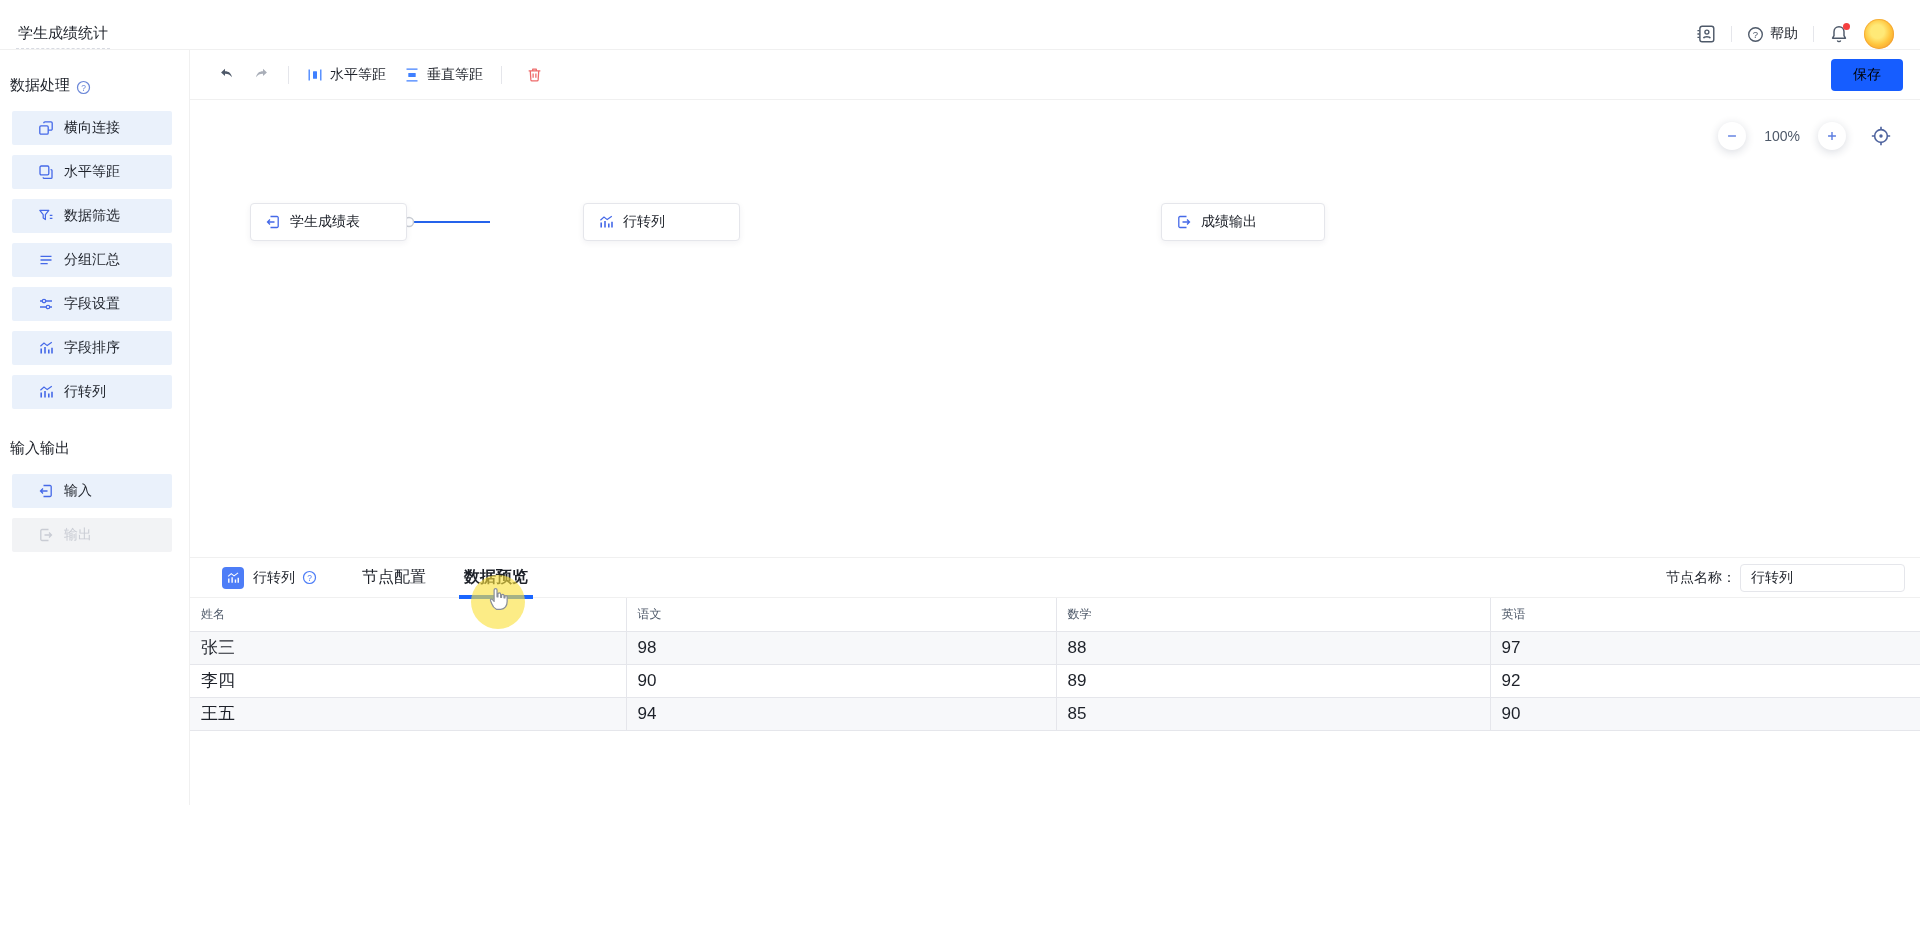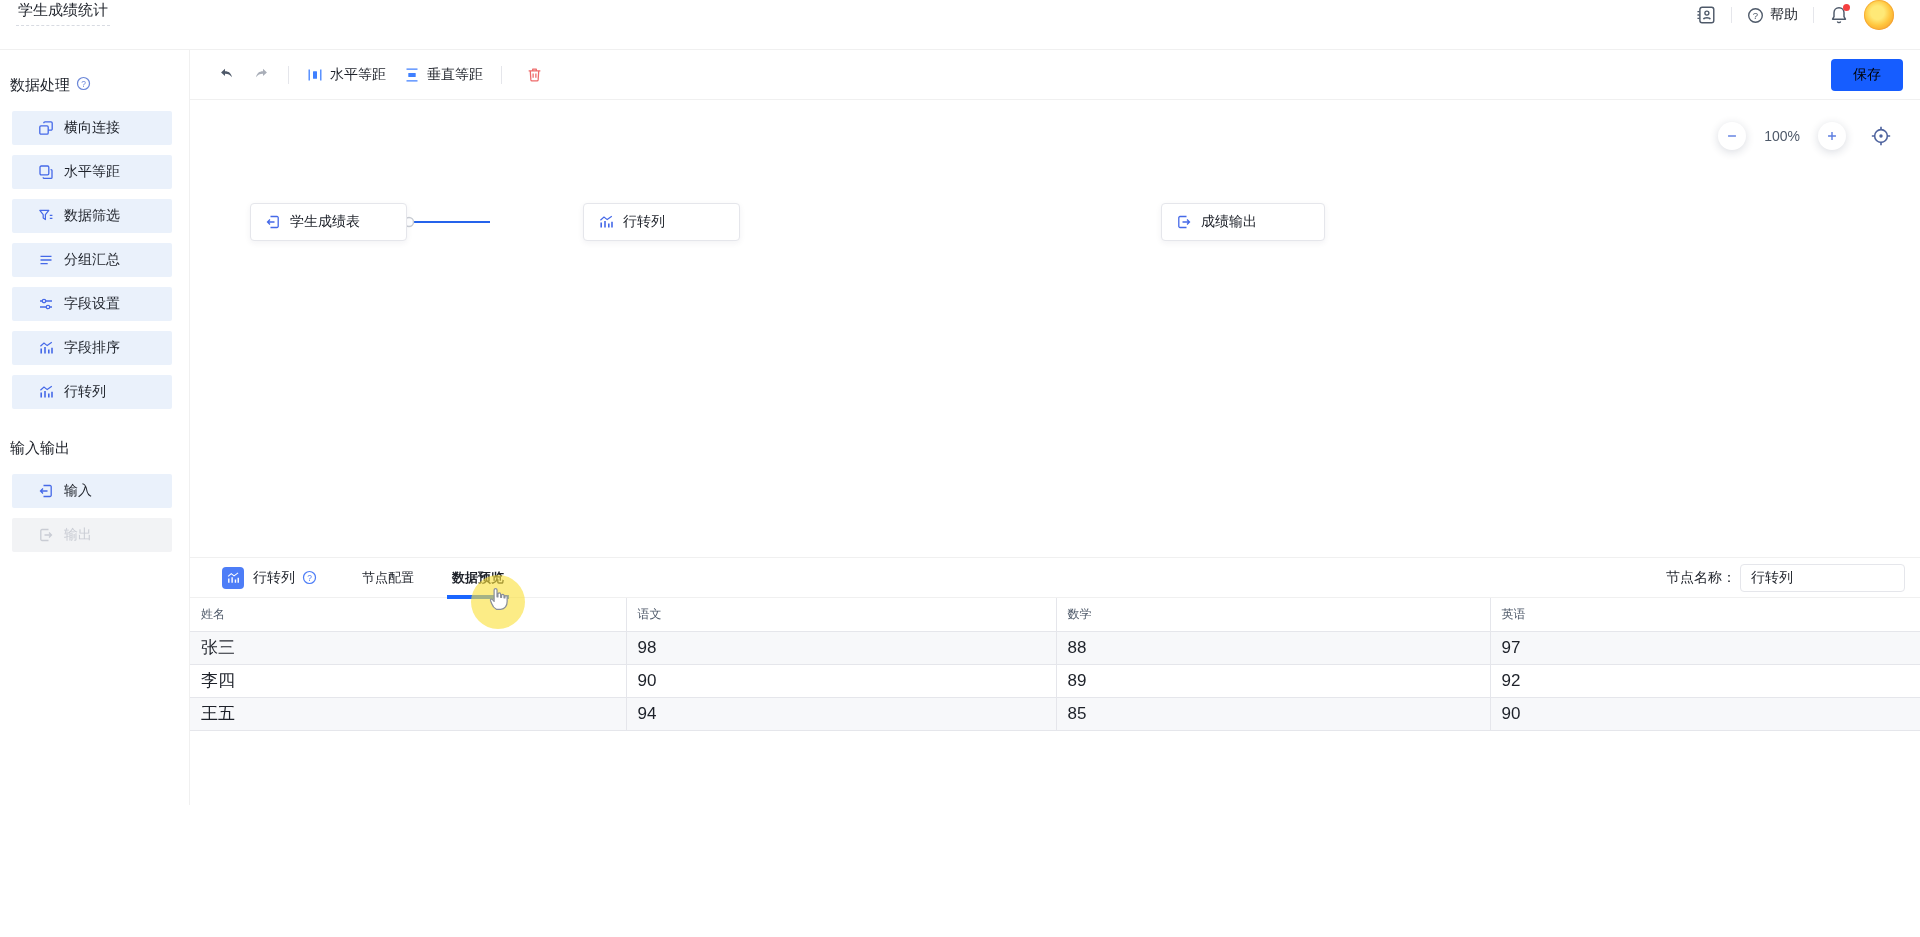--- a/index.html
+++ b/index.html
@@ -1,38 +1,38 @@
 <!DOCTYPE html>
 <html><head>
 <meta charset="utf-8">
 <style>
   * { margin:0; padding:0; box-sizing:border-box; }
   body { background:#fff; font-family:"Liberation Sans","DejaVu Sans",sans-serif; color:#1d2129; }
   .app { width:1920px; height:805px; position:relative; background:#fff; }
 
   
-  .topbar { height:50px; border-bottom:1px solid #f0f0f0; display:flex; align-items:flex-start; padding:0 26px 0 16px; }
+  .topbar { height:50px; border-bottom:1px solid #f0f0f0; display:flex; align-items:flex-end; padding:0 26px 0 16px; }
   .page-title { font-size:15px; font-weight:500; padding:1px 2px 5px; border-bottom:1px dashed #d8dbe2; cursor:text; }
   .topbar-right { margin-left:auto; display:flex; align-items:center; gap:15px; }
   .tb-icon svg { width:20px; height:20px; display:block; }
   .tb-icon { color:#4e5969; cursor:pointer; }
   .tb-divider { width:1px; height:16px; background:#e5e6eb; }
   .help-wrap { display:flex; align-items:center; gap:6px; font-size:14px; cursor:pointer; }
   .help-wrap .tb-icon svg { width:17px; height:17px; }
   .bell-wrap { position:relative; cursor:pointer; color:#4e5969; }
   .bell-wrap svg { width:20px; height:20px; display:block; }
   .red-dot { position:absolute; top:-1px; right:-1px; width:7px; height:7px; background:#f53f3f; border-radius:50%; }
   .avatar { width:30px; height:30px; border-radius:50%; cursor:pointer;
             background:radial-gradient(circle at 45% 42%, #ffe977 0 28%, #ffc53d 55%, #f7a634 78%, #ef8a2c 100%);
             box-shadow:inset 0 0 0 1px rgba(240,150,40,.5); }
 
   
   .body { display:flex; height:755px; }
   .sidebar { width:190px; border-right:1px solid #f0f0f0; padding-top:26px; flex:none; }
-  .side-title { display:flex; align-items:flex-start; gap:6px; font-size:15px; margin:0 0 16px 10px; }
+  .side-title { display:flex; align-items:flex-end; gap:6px; font-size:15px; margin:0 0 16px 10px; }
   .side-title .qicon { color:#6b87d8; }
   .side-title .qicon svg { width:15px; height:15px; display:block; }
   .side-title.second { margin-top:30px; }
   .side-item { width:160px; height:34px; margin:0 0 10px 12px; background:#eaf1fb; border-radius:2px;
                display:flex; align-items:center; gap:10px; padding-left:26px; font-size:14px; cursor:pointer; }
   .side-item .icon16 { color:#4569e8; }
   .icon16 svg { width:16px; height:16px; display:block; }
   .side-item.disabled { background:#f2f3f5; color:#c9ccd4; cursor:not-allowed; }
   .side-item.disabled .icon16 { color:#c9ccd4; }
 
@@ -71,21 +71,21 @@
   
   .panel { height:248px; border-top:1px solid #f0f0f0; position:relative; }
   .panel-header { height:40px; border-bottom:1px solid #f0f0f0; display:flex; align-items:center; padding:0 15px 0 32px; }
   .panel-icon { width:22px; height:22px; border-radius:4px; background:#4d7df7; color:#fff;
                 display:flex; align-items:center; justify-content:center; }
   .panel-icon svg { width:14px; height:14px; display:block; }
   .panel-title { margin-left:9px; font-size:14px; font-weight:500; }
   .panel-q { margin-left:7px; color:#4d7df7; cursor:pointer; }
   .panel-q svg { width:15px; height:15px; display:block; }
   .tabs { display:flex; gap:38px; margin-left:45px; height:40px; align-items:center; }
-  .tab { font-size:13px; position:relative; height:100%; display:flex; align-items:center; cursor:pointer; }
+  .tab { font-size:16px; position:relative; height:100%; display:flex; align-items:center; cursor:pointer; }
   .tab.active { font-weight:700; }
   .tab.active::after { content:""; position:absolute; left:-5px; right:-5px; bottom:-1px; height:4px; background:#1a66ff; }
   .nodename { margin-left:auto; display:flex; align-items:center; font-size:14px; }
   .nodename input { width:165px; height:28px; border:1px solid #e5e6eb; border-radius:4px; padding:0 10px;
                     font-size:14px; color:#1d2129; margin-left:4px; font-family:inherit; outline:none; }
 
   .preview-table { width:100%; border-collapse:collapse; table-layout:fixed; }
   .preview-table th, .preview-table td { height:33px; padding:0 4px 0 11px; text-align:left; font-weight:400;
       border-bottom:1px solid #e5e6eb; border-right:1px solid #e5e6eb; overflow:hidden; white-space:nowrap; }
   .preview-table th:last-child, .preview-table td:last-child { border-right:none; }

